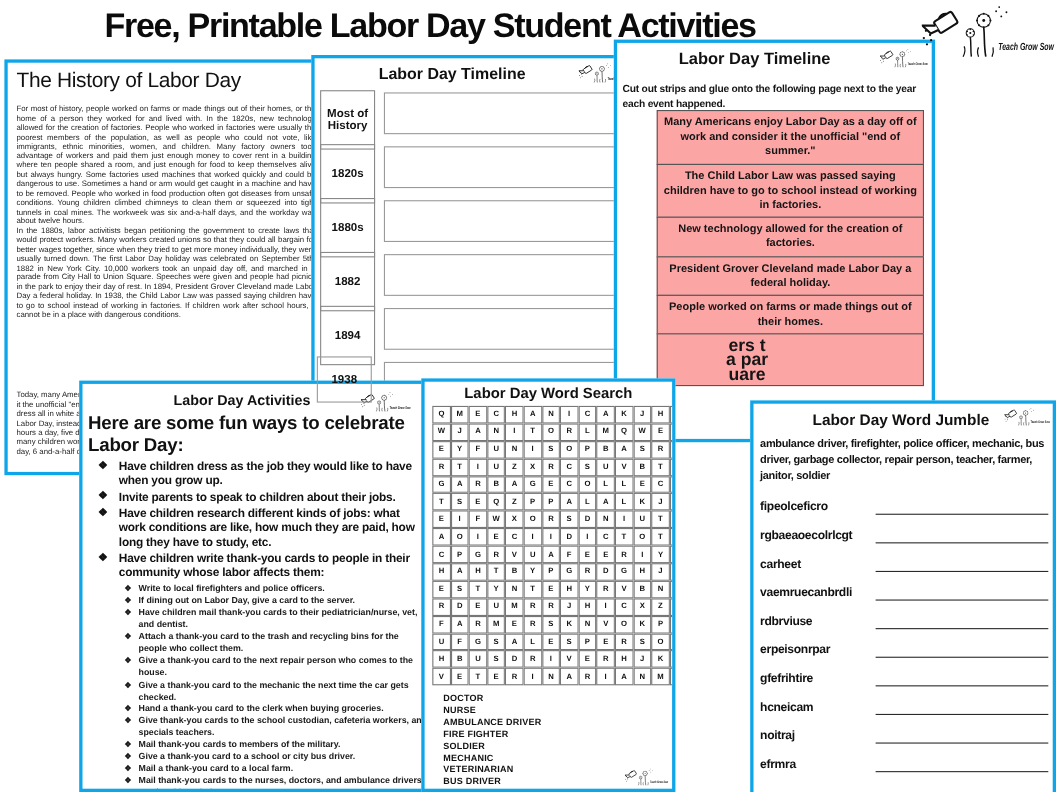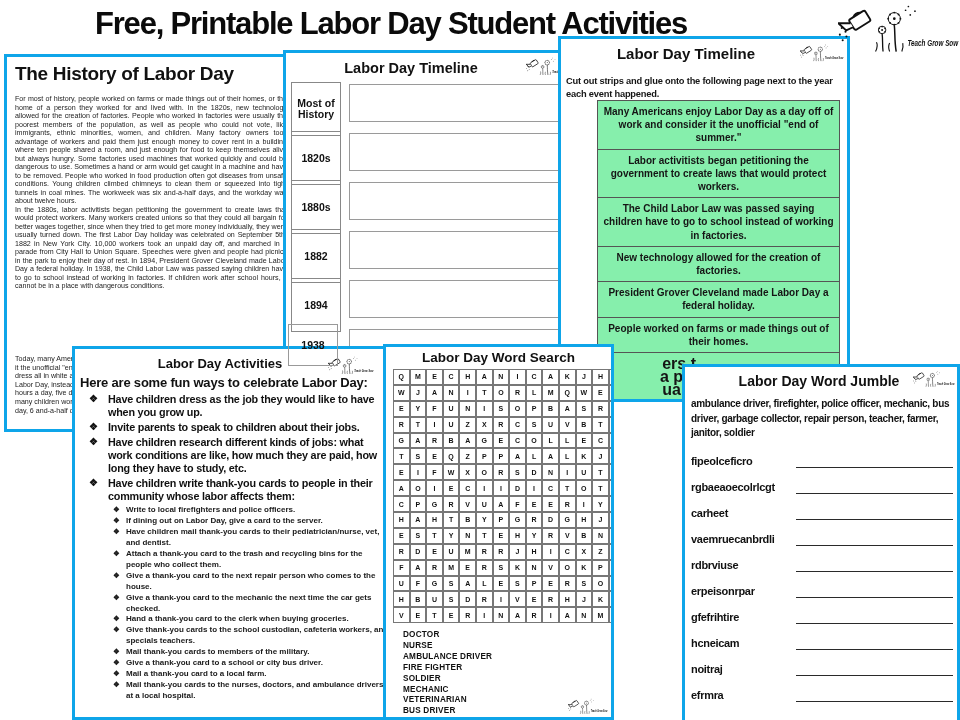--- a/index.html
+++ b/index.html
@@ -8,21 +8,21 @@
   .sheet{position:absolute;background:#fff;border:3px solid #0ea5e9;box-sizing:border-box;overflow:hidden;}
 
   
   .main-title{position:absolute;left:95px;top:6px;z-index:10;font-size:31px;font-weight:bold;
               letter-spacing:-1.2px;white-space:nowrap;color:#0b0b0b;}
   .big-logo{position:absolute;left:838px;top:0;width:122px;height:58px;z-index:11;}
   .big-logo svg{width:122px;height:58px;}
 
   
   #sheet-history{left:4px;top:54px;width:286px;height:378px;z-index:1;}
-  .hist-title{position:absolute;left:8px;top:6px;font-size:19px;font-weight:bold;letter-spacing:-.3px;}
+  .hist-title{position:absolute;left:8px;top:6px;font-size:19px;font-weight:normal;letter-spacing:-.3px;}
   .hist-body{position:absolute;left:8px;top:38px;width:272px;font-size:7.1px;line-height:8.5px;
              text-align:justify;color:#1c1c1c;}
   .hist-body p{margin:0;}
   .hist-frag{position:absolute;left:8px;width:58px;font-size:7.1px;line-height:8.6px;color:#1c1c1c;}
   .hist-frag div{white-space:nowrap;overflow:hidden;}
 
   
   #sheet-timeline{left:283px;top:50px;width:296px;height:318px;z-index:2;}
   .tl-title{position:absolute;left:0;top:7px;width:250px;text-align:center;font-size:14.5px;font-weight:bold;}
   .tl-logo{position:absolute;right:4px;top:3px;width:46px;height:21px;}
@@ -37,31 +37,31 @@
               font-size:10.5px;font-weight:bold;background:transparent;}
 
   
   #sheet-strips{left:558px;top:36px;width:292px;height:366px;z-index:2;}
   .strips-title{position:absolute;left:0;top:6px;width:250px;text-align:center;font-size:15px;font-weight:bold;}
   .strips-logo{position:absolute;right:3px;top:4px;width:44px;height:20px;}
   .strips-instr{position:absolute;left:5px;top:36px;width:275px;font-size:9.3px;line-height:12.5px;
                 font-weight:bold;letter-spacing:-.2px;color:#151515;}
   #strips{position:absolute;left:36px;top:62px;width:243px;}
   .strip{border:1.2px solid #555;margin-top:-1px;padding:4px 5px;font-size:10px;font-weight:bold;
-         line-height:13.2px;text-align:center;box-sizing:border-box;background:#86efac;color:#151515;}
+         line-height:13.2px;text-align:center;box-sizing:border-box;background:#fca5a5;color:#151515;}
   .strip-partial{height:48px;position:relative;padding:0;}
   .frag{position:absolute;left:62px;top:4px;}
   .frag div{font-size:16px;font-weight:bold;line-height:13px;white-space:nowrap;}
 
   
   #sheet-activities{left:72px;top:346px;width:322px;height:374px;z-index:3;padding-left:16px;}
   .act-title{position:absolute;left:0;top:7px;width:290px;text-align:center;font-size:13px;font-weight:bold;}
   .act-logo{position:absolute;left:253px;top:6px;width:46px;height:21px;}
   .act-body{position:absolute;left:0;top:26px;width:314px;}
-  .act-intro{margin:0 0 3px 5px;font-size:13px;font-weight:bold;letter-spacing:-.2px;}
+  .act-intro{margin:0 0 3px 5px;font-size:17px;font-weight:bold;letter-spacing:-.2px;}
   .b1{position:relative;padding-left:33px;font-size:10.8px;line-height:12.8px;font-weight:bold;
       letter-spacing:-.2px;margin-bottom:2.5px;}
   .b1 .mark{position:absolute;left:14px;top:0;font-size:10px;}
   .sub{position:relative;padding-left:51px;font-size:8px;line-height:10.9px;font-weight:bold;color:#1a1a1a;}
   .sub .mark{position:absolute;left:38px;top:0;font-size:7.5px;}
   .mark,.btxt{display:block;}
   .b1 .btxt,.sub .btxt{display:block;}
 
   
   #sheet-wordsearch{left:383px;top:344px;width:231px;height:376px;z-index:4;}
@@ -227,21 +227,20 @@
               <circle cx="44" cy="31" r=".8"></circle>
               <circle cx="44" cy="27.5" r=".8"></circle>
             </g>
     <path d="M40 52 q3 -6 1 -10 M55 52 q-2 -5 0 -9 M68 52 q2 -5 1 -9" stroke-width="1.2"></path>
   </g>
   <text x="74" y="46" font-size="10" font-style="italic" font-weight="bold" fill="#111" textLength="54" lengthAdjust="spacingAndGlyphs">Teach Grow Sow</text>
 </svg></div>
     <div class="strips-instr">Cut out strips and glue onto the following page next to the year each event happened.</div>
     <div id="strips">
         <div class="strip">Many Americans enjoy Labor Day as a day off of work and consider it the unofficial "end of summer."</div>
-        <div class="strip">Labor activitists began petitioning the government to create laws that would protect workers.</div>
         <div class="strip">The Child Labor Law was passed saying children have to go to school instead of working in factories.</div>
         <div class="strip">New technology allowed for the creation of factories.</div>
         <div class="strip">President Grover Cleveland made Labor Day a federal holiday.</div>
         <div class="strip">People worked on farms or made things out of their homes.</div>
         <div class="strip strip-partial">
           <div class="frag">
             <div>ers t</div>
             <div>a par</div>
             <div>uare</div>
           </div>

